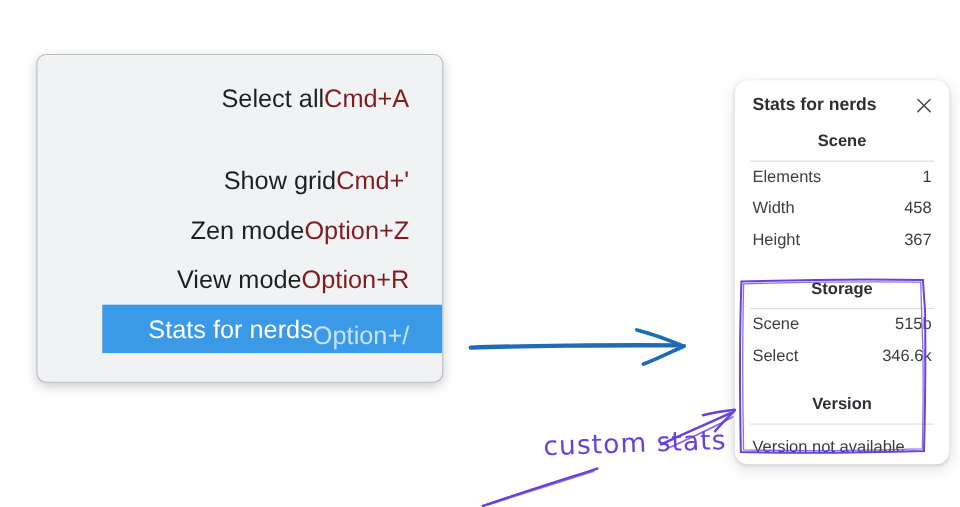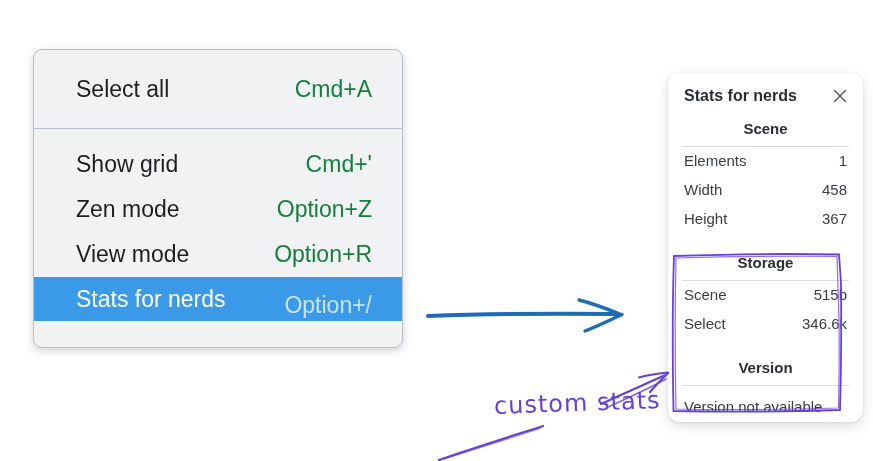--- a/index.html
+++ b/index.html
@@ -5,29 +5,29 @@
   * { margin: 0; padding: 0; box-sizing: border-box; }
   html, body { width: 873px; height: 461px; background: #ffffff; overflow: hidden;
                font-family: "Liberation Sans", sans-serif; }
   .stage { position: relative; width: 873px; height: 461px; background: #ffffff; }
 
   
   .context-menu {
     position: absolute; left: 33px; top: 49px; width: 370px; height: 299px;
     background: #f1f2f4; border: 1px solid #b9c0c9; border-radius: 9px;
     box-shadow: 0 3px 10px rgba(0,0,0,0.18);
-    display: flex; flex-direction: column; overflow: hidden;
+    display: flex; flex-direction: column; overflow: hidden; align-items: flex-end;
   }
   .menu-item {
     display: flex; align-items: center; justify-content: space-between;
     padding: 0 30px 0 42px; height: 45px; flex: none;
     font-size: 23px; color: #1d1f21; cursor: default;
   }
   .menu-item.first { height: 78px; }
-  .menu-item .shortcut { color: #15803d; }
+  .menu-item .shortcut { color: #7f1d1d; }
   .menu-divider { border-top: 1px solid #b9c0c9; flex: none; }
   .menu-group-pad { height: 13px; flex: none; }
   .menu-item.highlighted { background: #3b9ae8; color: #ffffff; height: 44px; }
   .menu-item.highlighted .shortcut { color: rgba(255,255,255,0.72); margin-top: 12px; }
 
   
   .stats-panel {
     position: absolute; left: 668px; top: 73px; width: 195px; height: 349px;
     background: #ffffff; border-radius: 12px;
     box-shadow: 0 1px 3px rgba(0,0,0,0.10), 0 4px 14px rgba(0,0,0,0.12);

